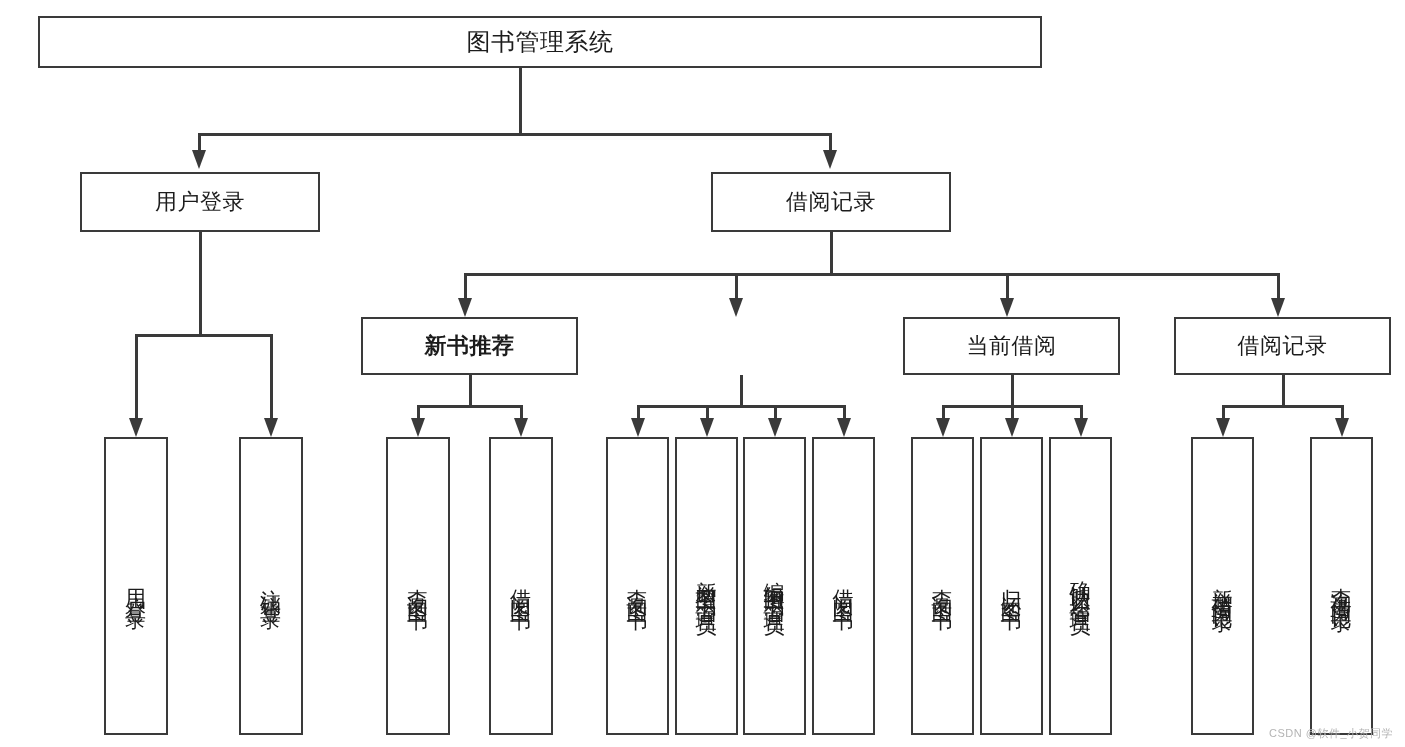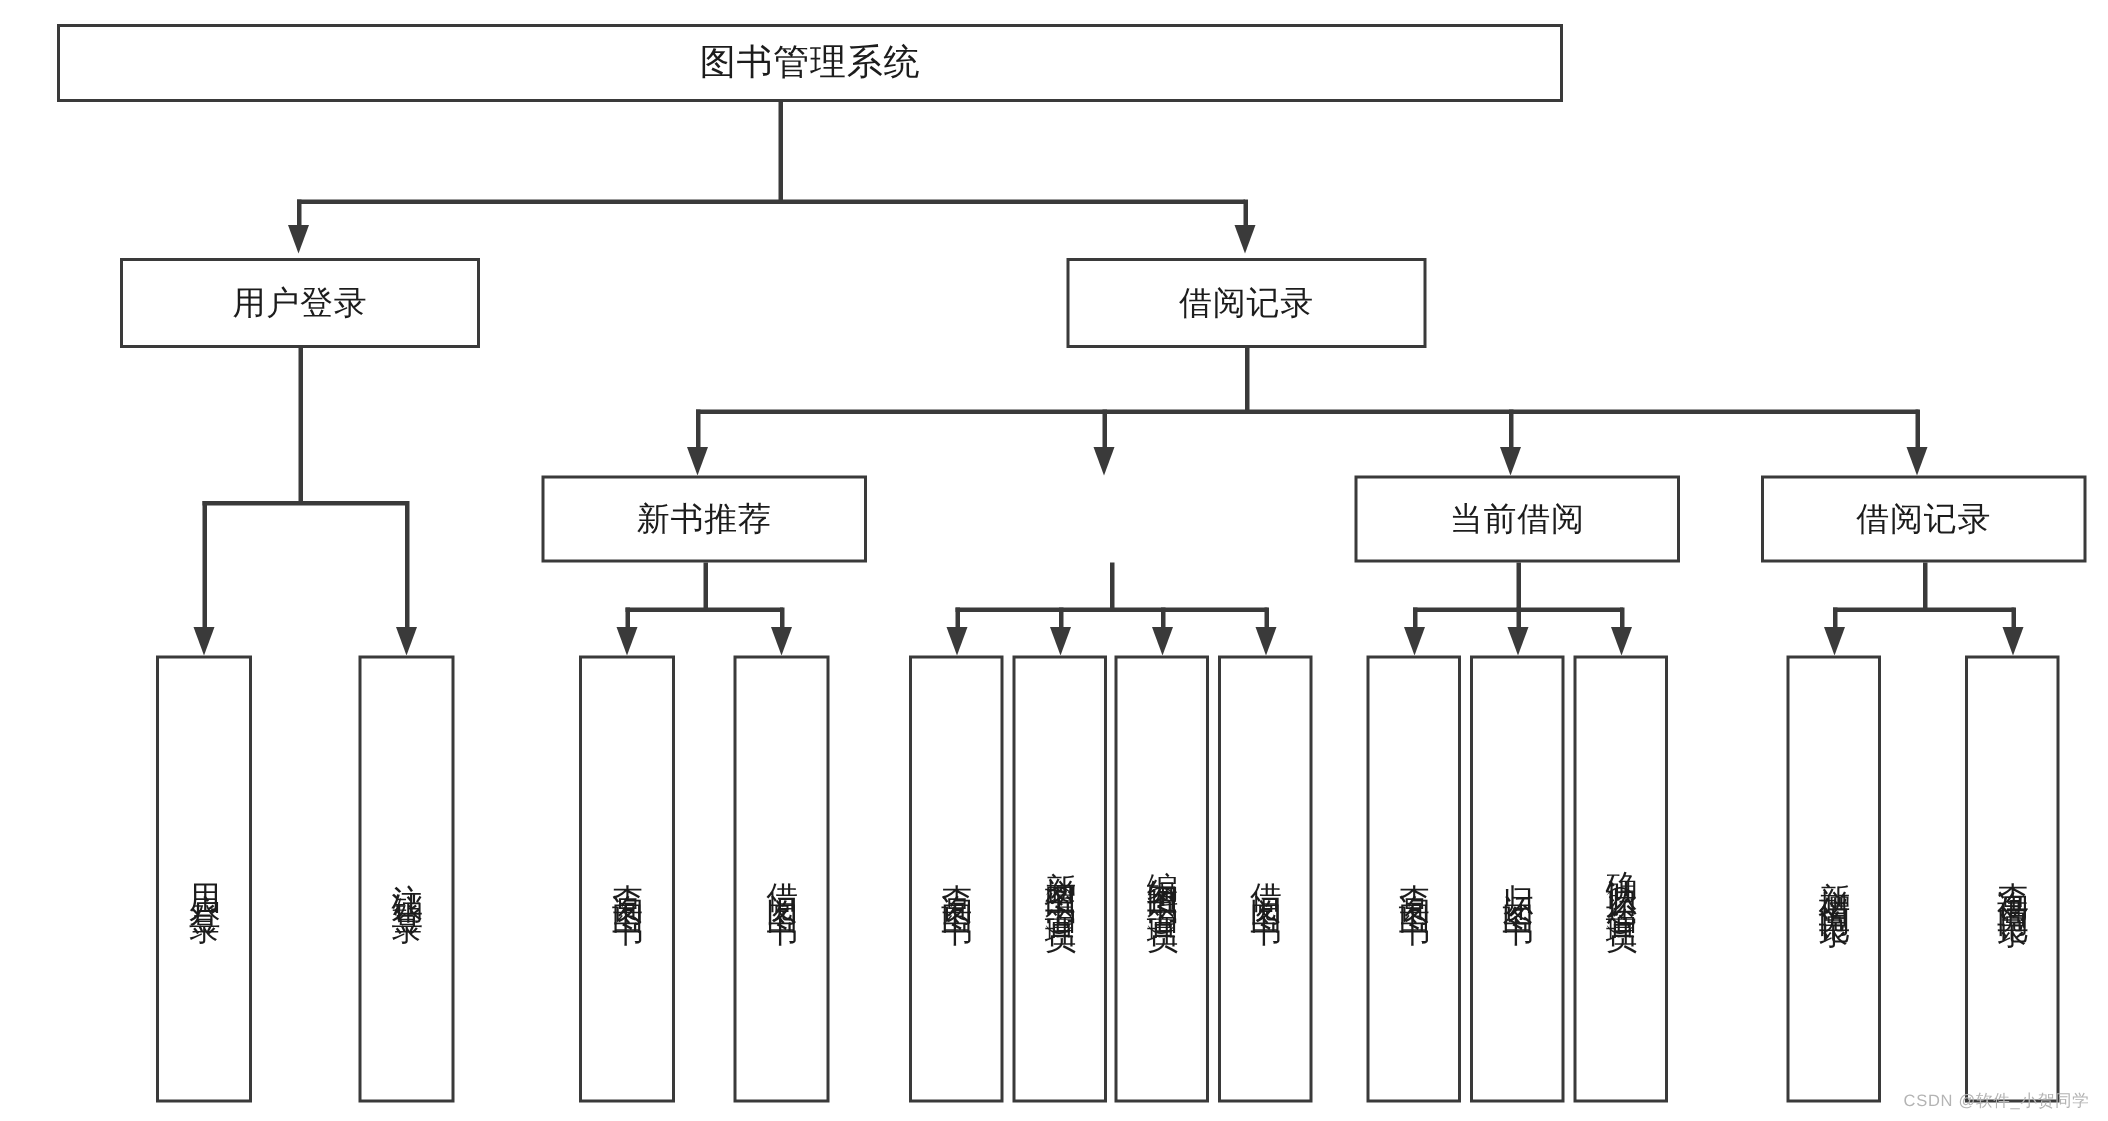--- a/index.html
+++ b/index.html
@@ -122,21 +122,21 @@
 
   <div class="ln vl" style="left:464px;top:273px;height:26px;"></div>
   <div class="arrow" style="left:458px;top:298px;"></div>
   <div class="ln vl" style="left:735px;top:273px;height:26px;"></div>
   <div class="arrow" style="left:729px;top:298px;"></div>
   <div class="ln vl" style="left:1006px;top:273px;height:26px;"></div>
   <div class="arrow" style="left:1000px;top:298px;"></div>
   <div class="ln vl" style="left:1277px;top:273px;height:26px;"></div>
   <div class="arrow" style="left:1271px;top:298px;"></div>
 
-  <div class="node lvl3" style="left:361px;top:317px;width:217px;height:58px;">
+  <div class="node lvl3" style="left:361px;top:317px;width:217px;height:58px;font-weight:bold;">
     <span class="lbl">新书推荐</span>
   </div>
   <div class="node lvl3" style="left:1174px;top:317px;width:217px;height:58px;">
     <span class="lbl">借阅记录</span>
   </div>
   <div class="node lvl3" style="left:903px;top:317px;width:217px;height:58px;">
     <span class="lbl">当前借阅</span>
   </div>
 
   <div class="ln vl" style="left:469px;top:375px;height:31px;"></div>

